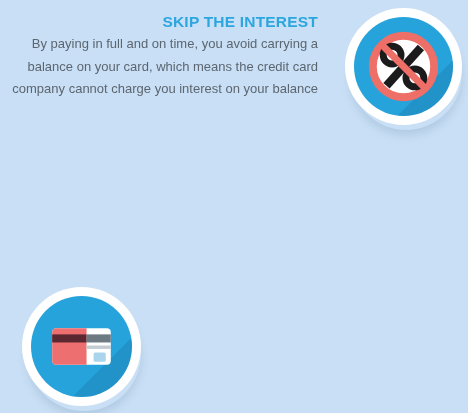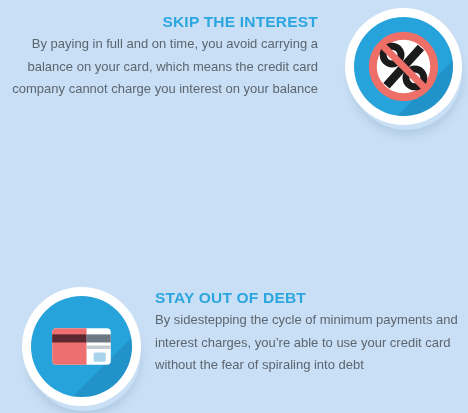--- a/index.html
+++ b/index.html
@@ -109,24 +109,20 @@
         <rect x="21" y="32" width="58" height="36" rx="4" fill="#ffffff"></rect>
         <path d="M25 32 H55 V68 H25 a4 4 0 0 1 -4 -4 V36 a4 4 0 0 1 4 -4 z" fill="#ee6f6f"></path>
         <rect x="21" y="38" width="34" height="8" fill="#5b2730"></rect>
         <rect x="55" y="38" width="24" height="8" fill="#6d7a84"></rect>
         <rect x="55" y="49" width="24" height="3.4" fill="#c3ccd3"></rect>
         <rect x="62" y="56" width="12" height="9" rx="1.5" fill="#a9d4ec"></rect>
       </svg>
     </div>
   </div>
 
-  <div class="textblock" id="text-2">
-    <p class="heading">STAY OUT OF DEBT</p>
-    <p class="body">By sidestepping the cycle of minimum payments and interest charges, you’re able to use your credit card without the fear of spiraling into debt</p>
-  </div>
 </div>
 
 <div class="row" id="row-3">
 
   
 
   
 </div>
 
 </body></html>

